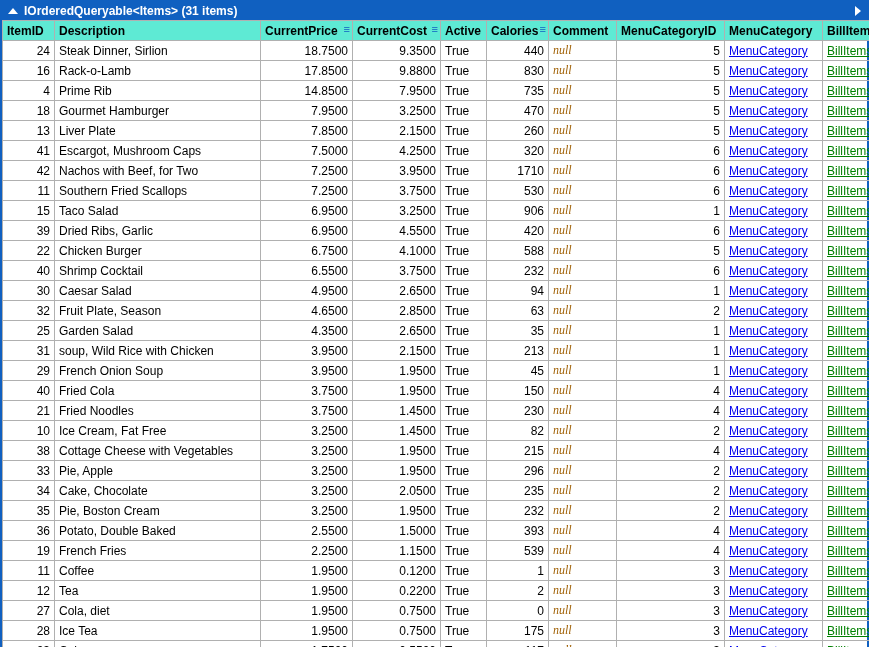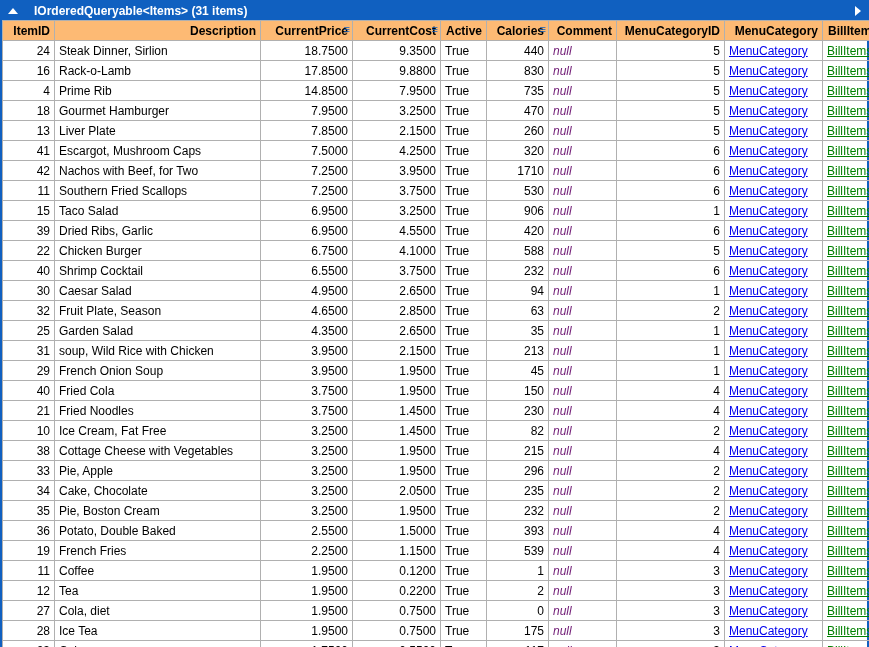--- a/index.html
+++ b/index.html
@@ -19,21 +19,21 @@
     color: #fff;
     font-weight: bold;
     padding: 2px 6px;
     display: flex;
     align-items: center;
     justify-content: space-between;
   }
   .header-left {
     display: flex;
     align-items: center;
-    gap: 16px;
+    gap: 6px;
   }
   .tri {
     width: 0; height: 0;
     border-left: 5px solid transparent;
     border-right: 5px solid transparent;
     border-bottom: 6px solid #fff;
     display: inline-block;
   }
   .tri-right {
     width: 0; height: 0;
@@ -48,35 +48,35 @@
     table-layout: fixed;
   }
   th, td {
     border: 1px solid #b0b0b0;
     padding: 2px 4px;
     height: 20px;
     white-space: nowrap;
     overflow: hidden;
   }
   th {
-    background: #fdba74;
+    background: #5eead4;
     font-weight: bold;
-    text-align: right;
+    text-align: left;
     position: relative;
   }
   .sort-ind {
     color: #1060c0;
     font-weight: bold;
     position: absolute;
     right: 2px;
     top: 2px;
     font-size: 11px;
   }
   .num { text-align: right; }
-  .null { color: #701a75; font-style: italic; }
+  .null { color: #a16207; font-style: italic; font-family: Liberation Serif, serif; }
   .link { color: #0000ee; text-decoration: underline; }
   .link-green { color: #008000; text-decoration: underline; }
   col.c-itemid   { width: 52px; }
   col.c-desc     { width: 206px; }
   col.c-price    { width: 92px; }
   col.c-cost     { width: 88px; }
   col.c-active   { width: 46px; }
   col.c-cal      { width: 62px; }
   col.c-comment  { width: 68px; }
   col.c-catid    { width: 108px; }

